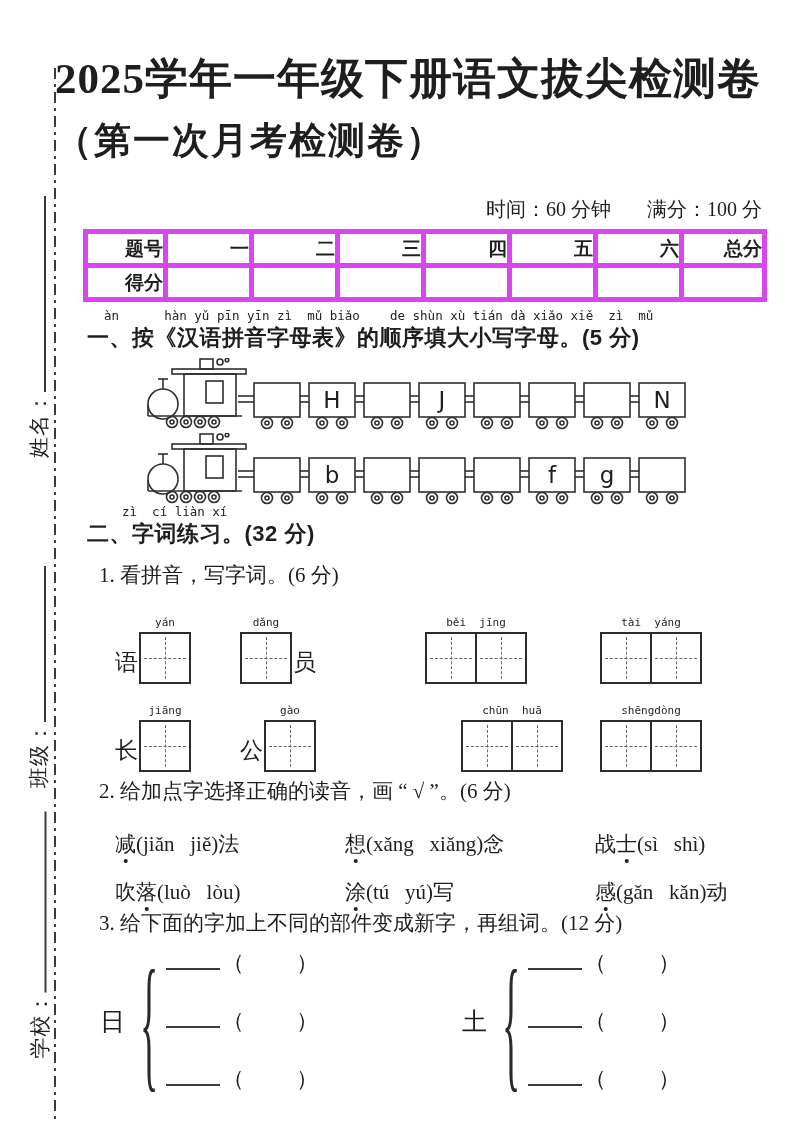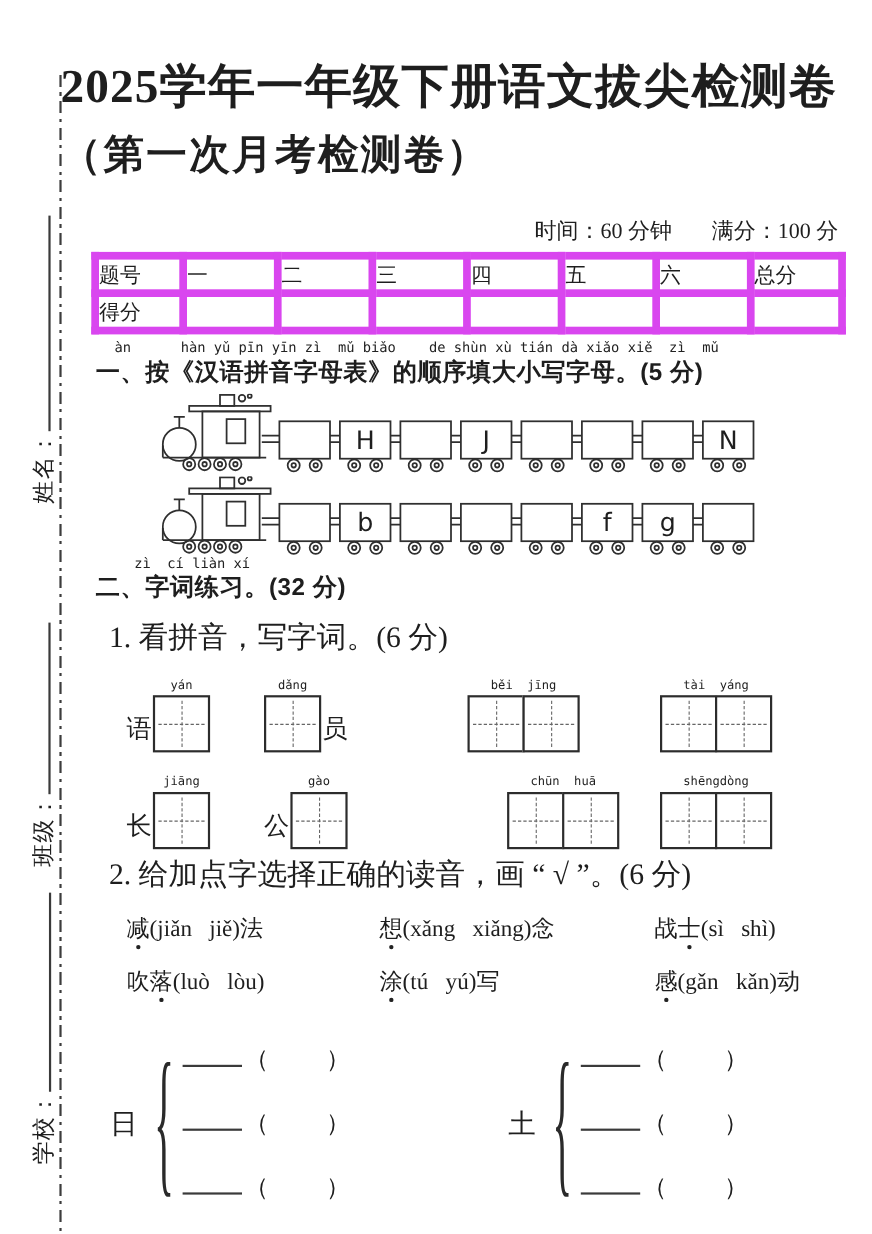--- a/index.html
+++ b/index.html
@@ -17,31 +17,31 @@
   
   .title1 { position:absolute; top:50px; left:55px; width:706px; text-align:center;
             font-size:43px; font-weight:bold; letter-spacing:1px; }
   .title2 { position:absolute; top:116px; left:55px; width:706px; text-align:left;
             font-size:37px; font-weight:bold; letter-spacing:2px; }
   .info-line { position:absolute; top:196px; left:60px; width:702px; text-align:right; font-size:20px; }
   .info-line .gap { display:inline-block; width:36px; }
 
   
   .score-table { position:absolute; top:229px; left:83px; border-collapse:collapse; table-layout:fixed; }
-  .score-table th, .score-table td { border:7px solid #d946ef; height:34px; text-align:left;
-            font-size:19px; font-weight:normal; }
+  .score-table th, .score-table td { border:5px solid #d946ef; height:34px; text-align:right;
+            font-size:19px; font-weight:bold; }
   .score-table { border:2px solid #222; }
   .score-table col.c0 { width:80px; } .score-table col.cm { width:86px; } .score-table col.c7 { width:83px; }
 
   
   .pyline { position:absolute; font-family:"DejaVu Sans Mono", monospace; font-size:12.5px;
             color:#222; white-space:pre; letter-spacing:0px; }
   .sec-head { position:absolute; font-family:"Liberation Sans", sans-serif; font-weight:700;
             font-size:22px; letter-spacing:0.5px; }
-  .q-head { position:absolute; font-size:27px; }
+  .q-head { position:absolute; font-size:21px; }
 
   
   .train { position:absolute; }
   .train .ln { stroke:#2f2f2f; fill:none; stroke-width:1.6; }
   .train text { fill:#1e1e1e; stroke:none; font-family:"DejaVu Sans", sans-serif; font-size:23px; text-anchor:middle; }
 
   
   .q1row { position:absolute; left:75px; width:710px; height:86px; }
   .unit { position:absolute; bottom:0; display:flex; align-items:flex-end; }
   .hintchar { font-size:23px; line-height:1; margin:0 1px 10px 0; }
@@ -404,20 +404,21 @@
     <span class="q2item" style="left:40px;"><span></span><span class="dotted">减</span><span>(jiǎn   jiě)</span><span>法</span></span>
     <span class="q2item" style="left:270px;"><span></span><span class="dotted">想</span><span>(xǎng   xiǎng)</span><span>念</span></span>
     <span class="q2item" style="left:520px;"><span>战</span><span class="dotted">士</span><span>(sì   shì)</span><span></span></span>
   </div>
   <div class="q2row" style="top:870px;">
     <span class="q2item" style="left:40px;"><span>吹</span><span class="dotted">落</span><span>(luò   lòu)</span><span></span></span>
     <span class="q2item" style="left:270px;"><span></span><span class="dotted">涂</span><span>(tú   yú)</span><span>写</span></span>
     <span class="q2item" style="left:520px;"><span></span><span class="dotted">感</span><span>(gǎn   kǎn)</span><span>动</span></span>
   </div>
 
+  <div class="q-head" style="top:909px; left:99px;">3. 给下面的字加上不同的部件变成新字，再组词。(12 分)</div>
 
   <div class="bgroup" style="top:948px; left:100px;">
     <span class="base-char">日</span>
     <span class="brace">{</span>
     <div class="blines">
       <span class="bline">
           <span class="blank"></span>
           <span>（</span>
           <span class="pspace"></span>
           <span>）</span>

